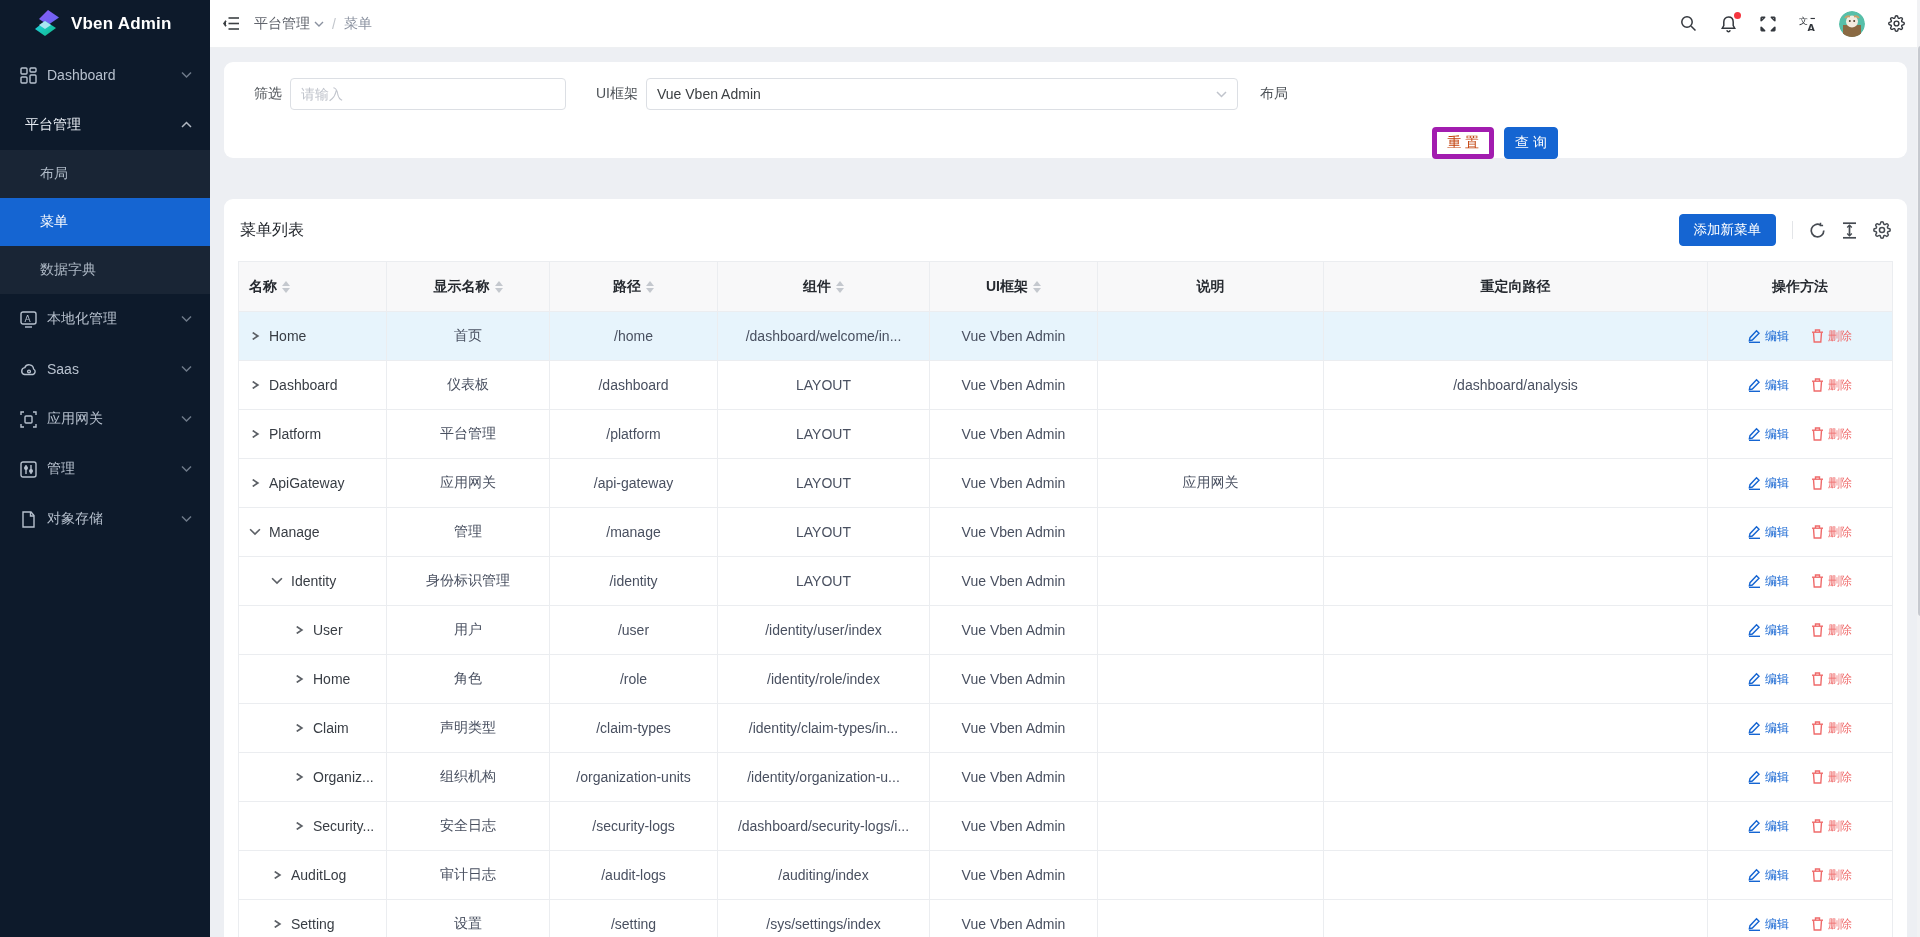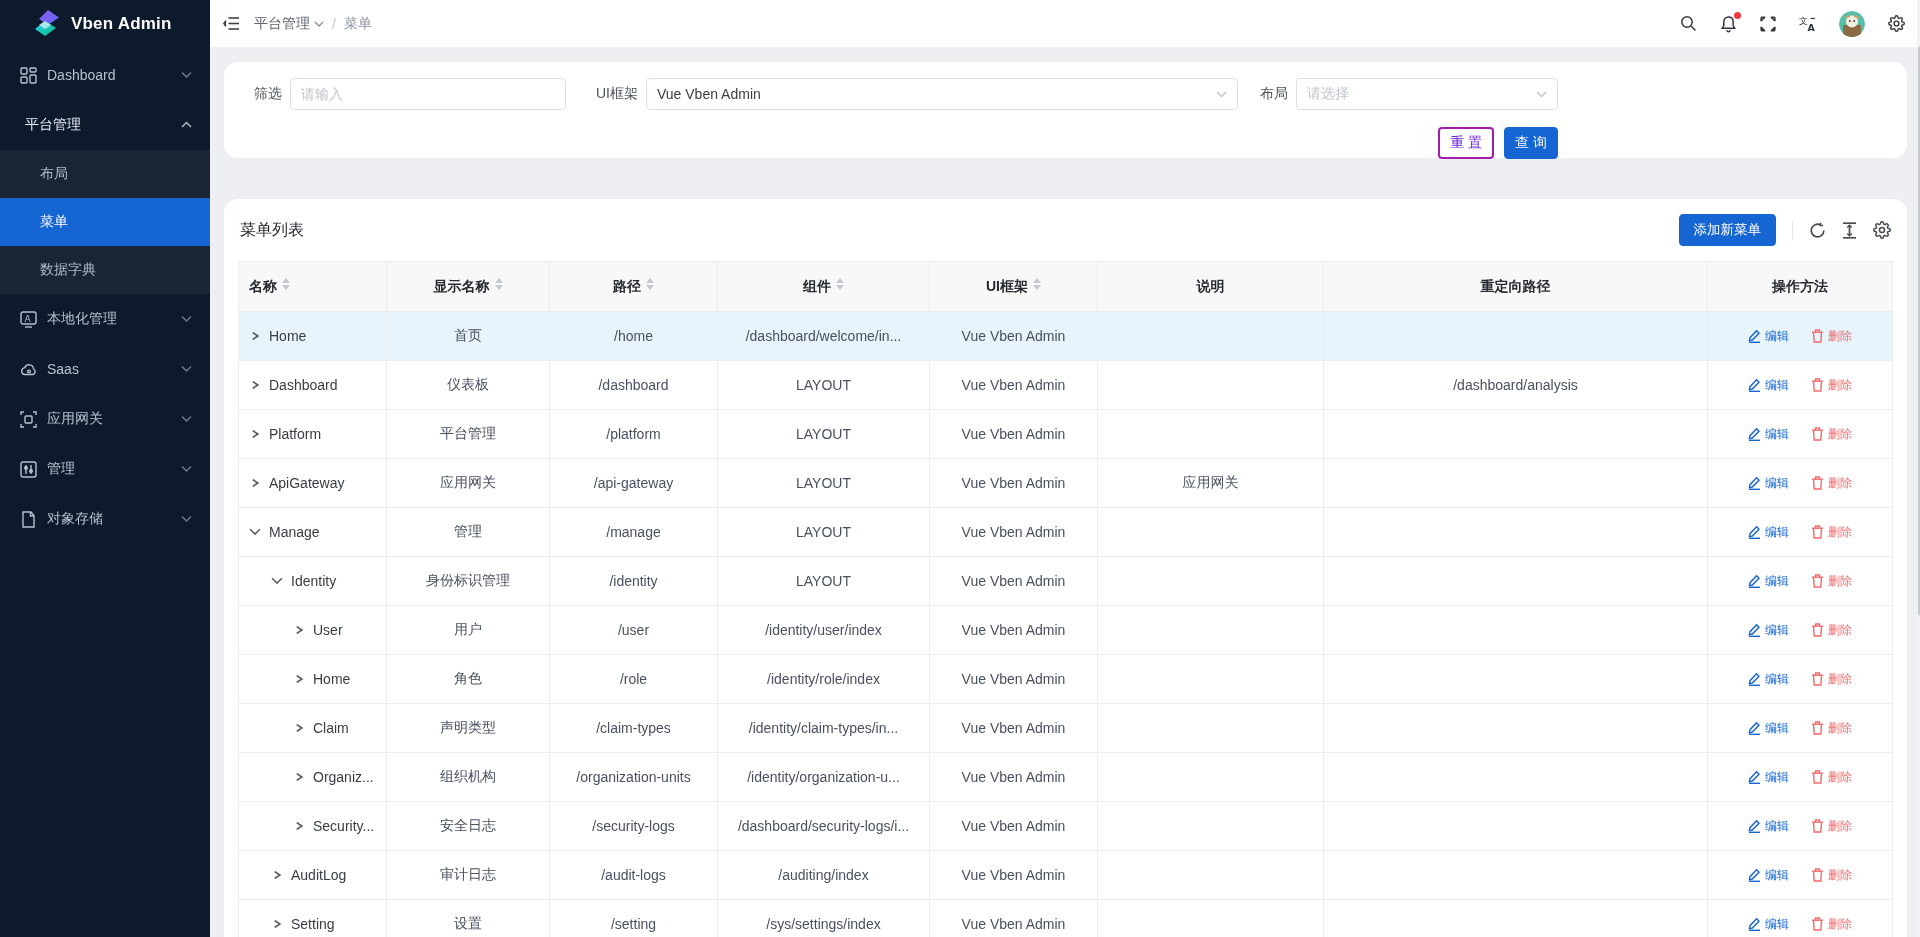--- a/index.html
+++ b/index.html
@@ -31,52 +31,52 @@
   .breadcrumb{display:flex;align-items:center;gap:8px;font-size:14px;color:#60646c;}
   .crumb{display:flex;align-items:center;gap:4px;cursor:pointer;}
   .crumb-sep{color:#c2c6cc;}
   .crumb-current{color:#8a919f;}
   .topbar-right{display:flex;align-items:center;gap:22px;padding-right:6px;}
   .tb-icon{width:18px;height:18px;display:flex;align-items:center;justify-content:center;cursor:pointer;position:relative;color:#33373d;}
   .badge-dot{position:absolute;top:-3px;right:-4px;width:7px;height:7px;border-radius:50%;background:#f5353f;}
   .avatar{width:26px;height:26px;border-radius:50%;overflow:hidden;cursor:pointer;flex:none;}
 
   .content{flex:1;overflow:hidden;padding:14px 0 0 14px;position:relative;}
-  .card{background:#fff;border-radius:14px;margin-right:18px;}
+  .card{background:#fff;border-radius:9px;margin-right:18px;}
 
   
   .filter-card{height:96px;padding:16px;}
   .filter-inner{width:1318px;}
   .filter-row{display:flex;align-items:center;height:32px;}
   .f-label{color:#4e5358;text-align:right;margin-right:8px;white-space:nowrap;}
   .lb1{width:42px;} .lb2{width:56px;margin-left:16px;} .lb3{width:34px;margin-left:16px;}
   .f-input{width:276px;height:32px;border:1px solid #dcdfe4;border-radius:4px;padding:0 10px;font-size:14px;color:#333;outline:none;font-family:inherit;}
   .f-input::placeholder{color:#c0c4cc;}
   .f-select{height:32px;border:1px solid #dcdfe4;border-radius:4px;padding:0 10px;display:flex;align-items:center;justify-content:space-between;cursor:pointer;background:#fff;}
   .sel2{width:592px;} .sel3{width:262px;}
   .sel-value{color:#3c4043;} .sel-placeholder{color:#c0c4cc;}
   .filter-actions{display:flex;justify-content:flex-end;gap:10px;margin-top:17px;}
   .btn{height:32px;border-radius:4px;padding:0 10px;font-size:14px;display:flex;align-items:center;justify-content:center;cursor:pointer;font-family:inherit;}
-  .btn-plain{background:#fff;border:2px solid #a21caf;color:#6d28d9;}
+  .btn-plain{background:#fff;border:5px solid #a21caf;color:#c2410c;}
   .btn-primary{background:var(--primary);border:1px solid var(--primary);color:#fff;}
 
   
   .table-card{margin-top:20px;padding:0 14px;min-height:760px;}
   .card-head{height:62px;display:flex;align-items:center;justify-content:space-between;padding:0 2px;margin-top:41px;}
   .card-title{font-size:16px;color:#1f2329;font-weight:500;}
   .card-tools{display:flex;align-items:center;gap:16px;}
   .btn-add{padding:0 14px;font-size:13.5px;}
   .tool-sep{width:1px;height:18px;background:#e3e5e8;}
   .tool-icon{color:#464b52;cursor:pointer;display:flex;align-items:center;}
 
   table.grid{width:100%;border-collapse:collapse;table-layout:fixed;}
   .grid th,.grid td{border:1px solid #ebedf0;font-weight:normal;overflow:hidden;white-space:nowrap;}
   .grid thead th{height:50px;background:#f8f8f9;color:#262a30;font-weight:600;font-size:14px;text-align:center;padding:0 8px;}
   .grid thead th.th-left{text-align:left;padding-left:10px;}
-  .th-inner{display:inline-flex;gap:5px;cursor:pointer;}
+  .th-inner{display:inline-flex;align-items:center;gap:5px;cursor:pointer;}
   .sorter{display:inline-flex;flex-direction:column;gap:2px;}
   .sorter i{width:0;height:0;border-left:4px solid transparent;border-right:4px solid transparent;display:block;}
   .sorter .up{border-bottom:5px solid #c4c8ce;}
   .sorter .down{border-top:5px solid #c4c8ce;}
   .grid td{height:49px;color:#495060;text-align:center;padding:0 8px;background:#fff;}
   tr.highlight td{background:var(--row-highlight);}
   td.name-cell{text-align:left;color:#383d44;}
   .name-inner{display:flex;align-items:center;gap:8px;}
   .caret{color:#5c6066;display:flex;align-items:center;cursor:pointer;flex:none;}
   .ops{display:flex;align-items:center;justify-content:center;gap:22px;}
@@ -271,26 +271,20 @@
           <span class="f-label lb1">筛选</span>
           <input class="f-input" placeholder="请输入" style="">
           <span class="f-label lb2">UI框架</span>
           <div class="f-select sel2">
             <span class="sel-value">Vue Vben Admin</span>
             <svg width="11" height="7" viewBox="0 0 11 7" fill="none" stroke="#c0c4cc" stroke-width="1.5">
                 <path d="M1 1 L5.5 5.5 L10 1"></path>
               </svg>
           </div>
           <span class="f-label lb3">布局</span>
-          <div class="f-select sel3">
-            <span class="sel-placeholder">请选择</span>
-            <svg width="11" height="7" viewBox="0 0 11 7" fill="none" stroke="#c0c4cc" stroke-width="1.5">
-                <path d="M1 1 L5.5 5.5 L10 1"></path>
-              </svg>
-          </div>
         </div>
         <div class="filter-actions">
           <button class="btn btn-plain">重 置</button>
           <button class="btn btn-primary">查 询</button>
         </div>
       </div>
     </section>
 
     <section class="card table-card">
       <div class="card-head">

